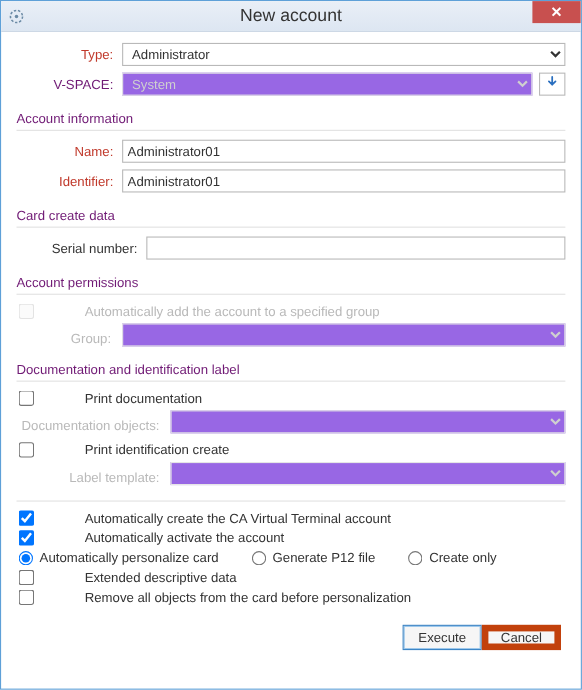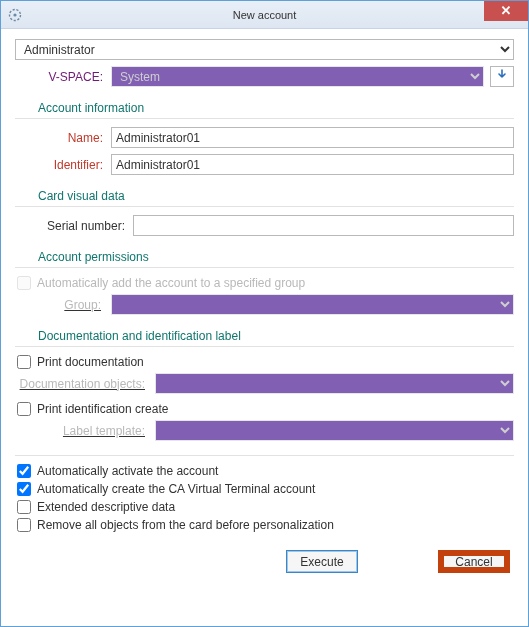--- a/index.html
+++ b/index.html
@@ -27,21 +27,21 @@
     margin-left: 6px;
     display: inline-flex;
     align-items: center;
     justify-content: center;
   }
   .title-text {
     position: absolute;
     left: 0; right: 0;
     text-align: center;
     color: #333;
-    font-size: 11px;
+    font-size: 16px;
     pointer-events: none;
   }
   .close-btn {
     margin-left: auto;
     width: 44px;
     height: 20px;
     background: #c8504f;
     color: #fff;
     display: flex;
     align-items: center;
@@ -75,63 +75,62 @@
     width: 100%;
     height: 21px;
     border: 1px solid #b9b9b9;
     background: #fff;
     font-family: inherit;
     font-size: 12px;
     padding: 0 4px;
     color: #333;
   }
   select:disabled, input:disabled {
-    background: #4c1d95;
+    background: #6d28d9;
     color: #bbb;
     border-color: #dcdcdc;
   }
   .refresh-btn {
     width: 24px;
     height: 21px;
     margin-left: 6px;
     border: 1px solid #b9b9b9;
     background: #fff;
     display: flex;
     align-items: center;
     justify-content: center;
     color: #2a6fbf;
     cursor: pointer;
   }
   .section-title {
     margin-top: 14px;
     margin-bottom: 3px;
-    color: #0f766e;
-    margin-left: 23px;
+    color: #701a75;
   }
   .hr {
     height: 1px;
     background: #e2e2e2;
     margin-bottom: 8px;
   }
   .chk-row {
     display: flex;
     align-items: center;
     margin: 4px 0 4px 0;
+    gap: 40px;
   }
   .chk-row input[type=checkbox], .chk-row input[type=radio] {
     margin: 0 6px 0 2px;
     width: 14px; height: 14px;
   }
   .chk-row.disabled { color: #b9b9b9; }
   .chk-row.disabled input { opacity: 0.6; }
   .sub-row {
     display: flex;
-    align-items: center;
+    align-items: flex-end;
     margin: 4px 0 4px 0;
-    text-decoration: underline;
   }
   .sub-lbl {
     width: 140px;
     text-align: right;
     padding-right: 10px;
     color: #b9b9b9;
   }
   .radio-row {
     display: flex;
     align-items: center;
@@ -139,21 +138,20 @@
     gap: 28px;
   }
   .radio-opt {
     display: flex;
     align-items: center;
   }
   .radio-opt input { margin: 0 6px 0 2px; }
   .btn-row {
     display: flex;
     justify-content: flex-end;
-    gap: 80px;
     margin-top: 18px;
     padding-right: 4px;
   }
   .btn {
     min-width: 72px;
     height: 23px;
     border: 6px solid #c2410c;
     background: #f6f6f6;
     color: #333;
     font-family: inherit;
@@ -180,20 +178,21 @@
   </span>
   <div class="title-text">New account</div>
   <div class="close-btn">
     <span>✕</span>
   </div>
 </div>
 
 <div class="client">
 
   <div class="row">
+    <div class="lbl red">Type:</div>
     <div class="field">
       <select>
         <option>Administrator</option>
       </select>
     </div>
   </div>
   <div class="row">
     <div class="lbl disabled">V-SPACE:</div>
     <div class="field">
       <select disabled="">
@@ -213,21 +212,21 @@
   <div class="hr"></div>
   <div class="row">
     <div class="lbl red">Name:</div>
     <div class="field"><input type="text" value="Administrator01" style=""></div>
   </div>
   <div class="row">
     <div class="lbl red">Identifier:</div>
     <div class="field"><input type="text" value="Administrator01" style=""></div>
   </div>
 
-  <div class="section-title">Card visual data</div>
+  <div class="section-title">Card create data</div>
   <div class="hr"></div>
   <div class="row">
     <div class="lbl" style="width:118px">Serial number:</div>
     <div class="field"><input type="text" value="" style=""></div>
   </div>
 
   <div class="section-title">Account permissions</div>
   <div class="hr"></div>
   <div class="chk-row disabled">
     <input type="checkbox" disabled="" style="">
@@ -265,25 +264,39 @@
     <div class="field">
       <select disabled="">
         <option></option>
       </select>
     </div>
   </div>
 
   <div class="hr" style="margin-top:14px"></div>
   <div class="chk-row">
     <input type="checkbox" checked="" style="">
+    <span>Automatically create the CA Virtual Terminal account</span>
+  </div>
+  <div class="chk-row">
+    <input type="checkbox" checked="" style="">
     <span>Automatically activate the account</span>
   </div>
-  <div class="chk-row">
-    <input type="checkbox" checked="" style="">
-    <span>Automatically create the CA Virtual Terminal account</span>
+  <div class="radio-row">
+    <div class="radio-opt">
+      <input type="radio" name="pmode" checked="" style="">
+      <span>Automatically personalize card</span>
+    </div>
+    <div class="radio-opt">
+      <input type="radio" name="pmode" style="">
+      <span>Generate P12 file</span>
+    </div>
+    <div class="radio-opt">
+      <input type="radio" name="pmode" style="">
+      <span>Create only</span>
+    </div>
   </div>
   <div class="chk-row">
     <input type="checkbox" style="">
     <span>Extended descriptive data</span>
   </div>
   <div class="chk-row">
     <input type="checkbox" style="">
     <span>Remove all objects from the card before personalization</span>
   </div>
 

